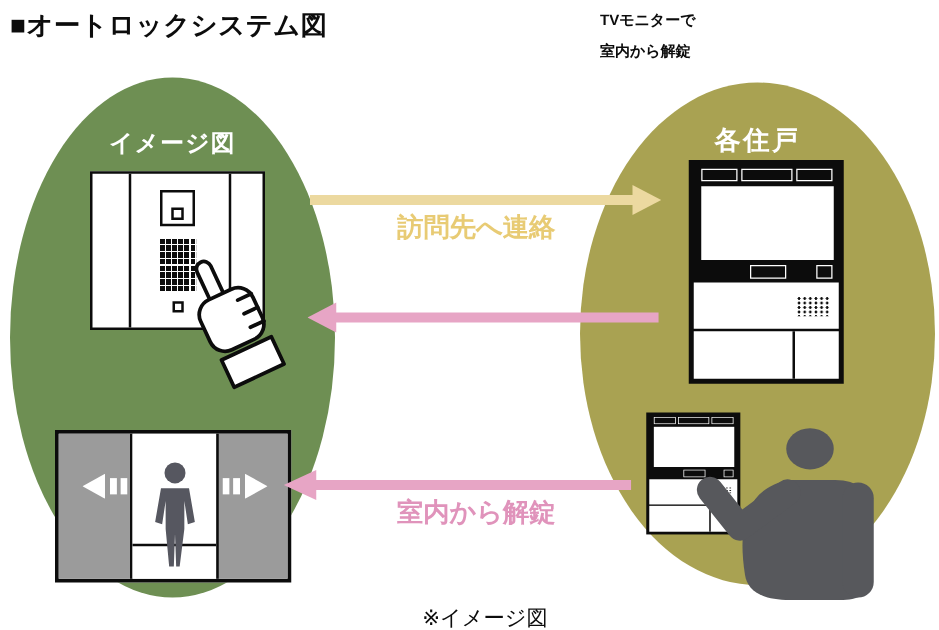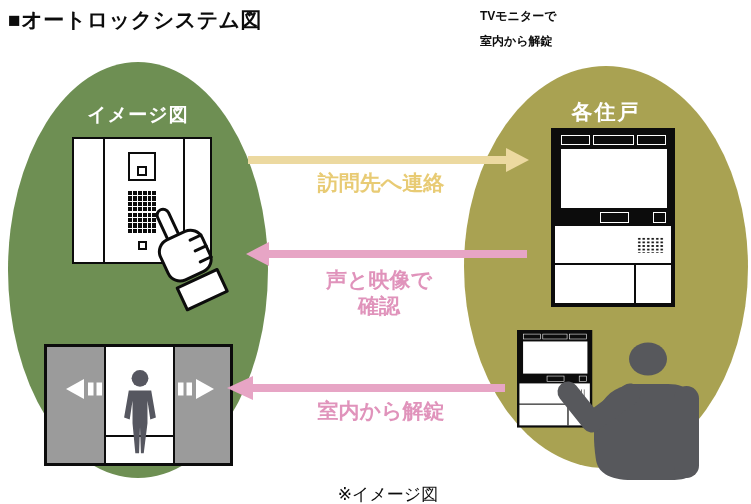--- a/index.html
+++ b/index.html
@@ -217,24 +217,20 @@
   <div class="abs flow-label yellow lbl-intercom">
     <div>訪問先へ連絡</div>
   </div>
 
   <svg class="abs flow arr-confirm" width="281" height="28" viewBox="0 0 281 28">
     <g fill="var(--arrow_pink)">
       <polygon points="23,2 0,14 23,26"></polygon>
       <rect x="22" y="10" width="259" height="8"></rect>
     </g>
   </svg>
-  <div class="abs flow-label pink lbl-confirm">
-    <div>声と映像で</div>
-    <div>確認</div>
-  </div>
 
   <svg class="abs flow arr-unlock" width="278" height="24" viewBox="0 0 278 24">
     <g fill="var(--arrow_pink)">
       <polygon points="26,0 0,12 26,24"></polygon>
       <rect x="25" y="8" width="253" height="8"></rect>
     </g>
   </svg>
   <div class="abs flow-label pink lbl-unlock">室内から解錠</div>
 
   <div class="abs footnote">※イメージ図</div>

